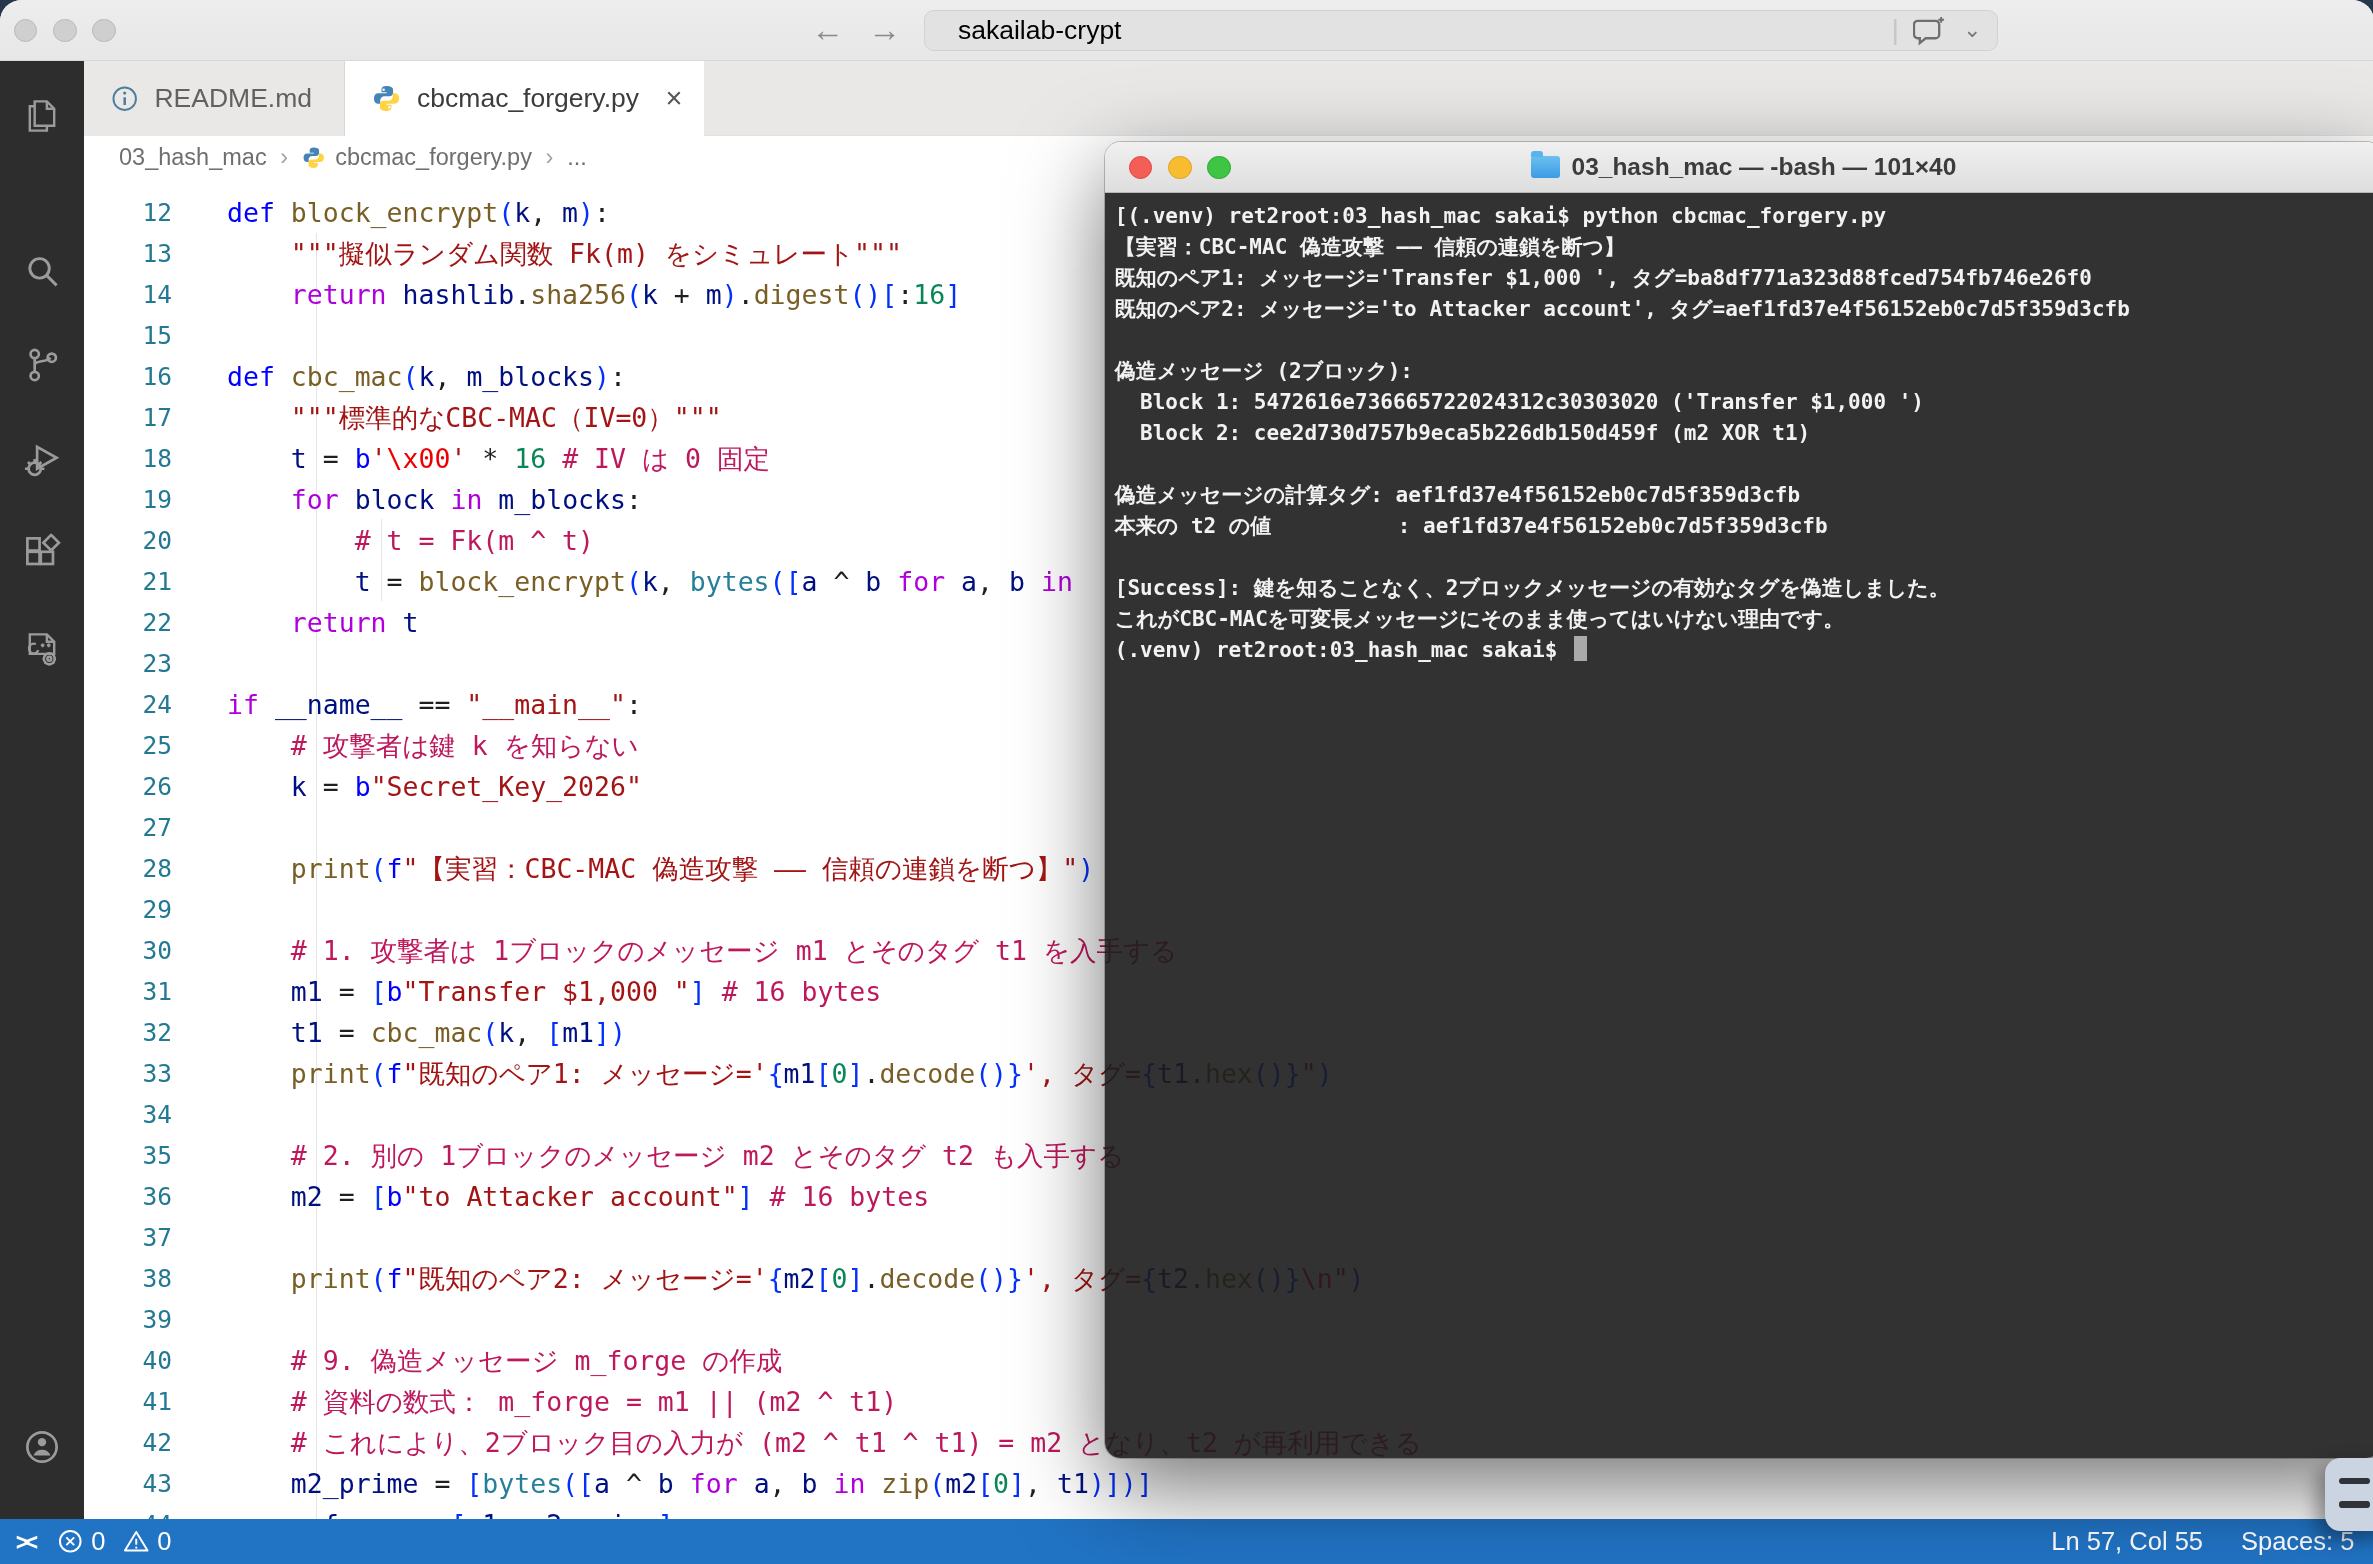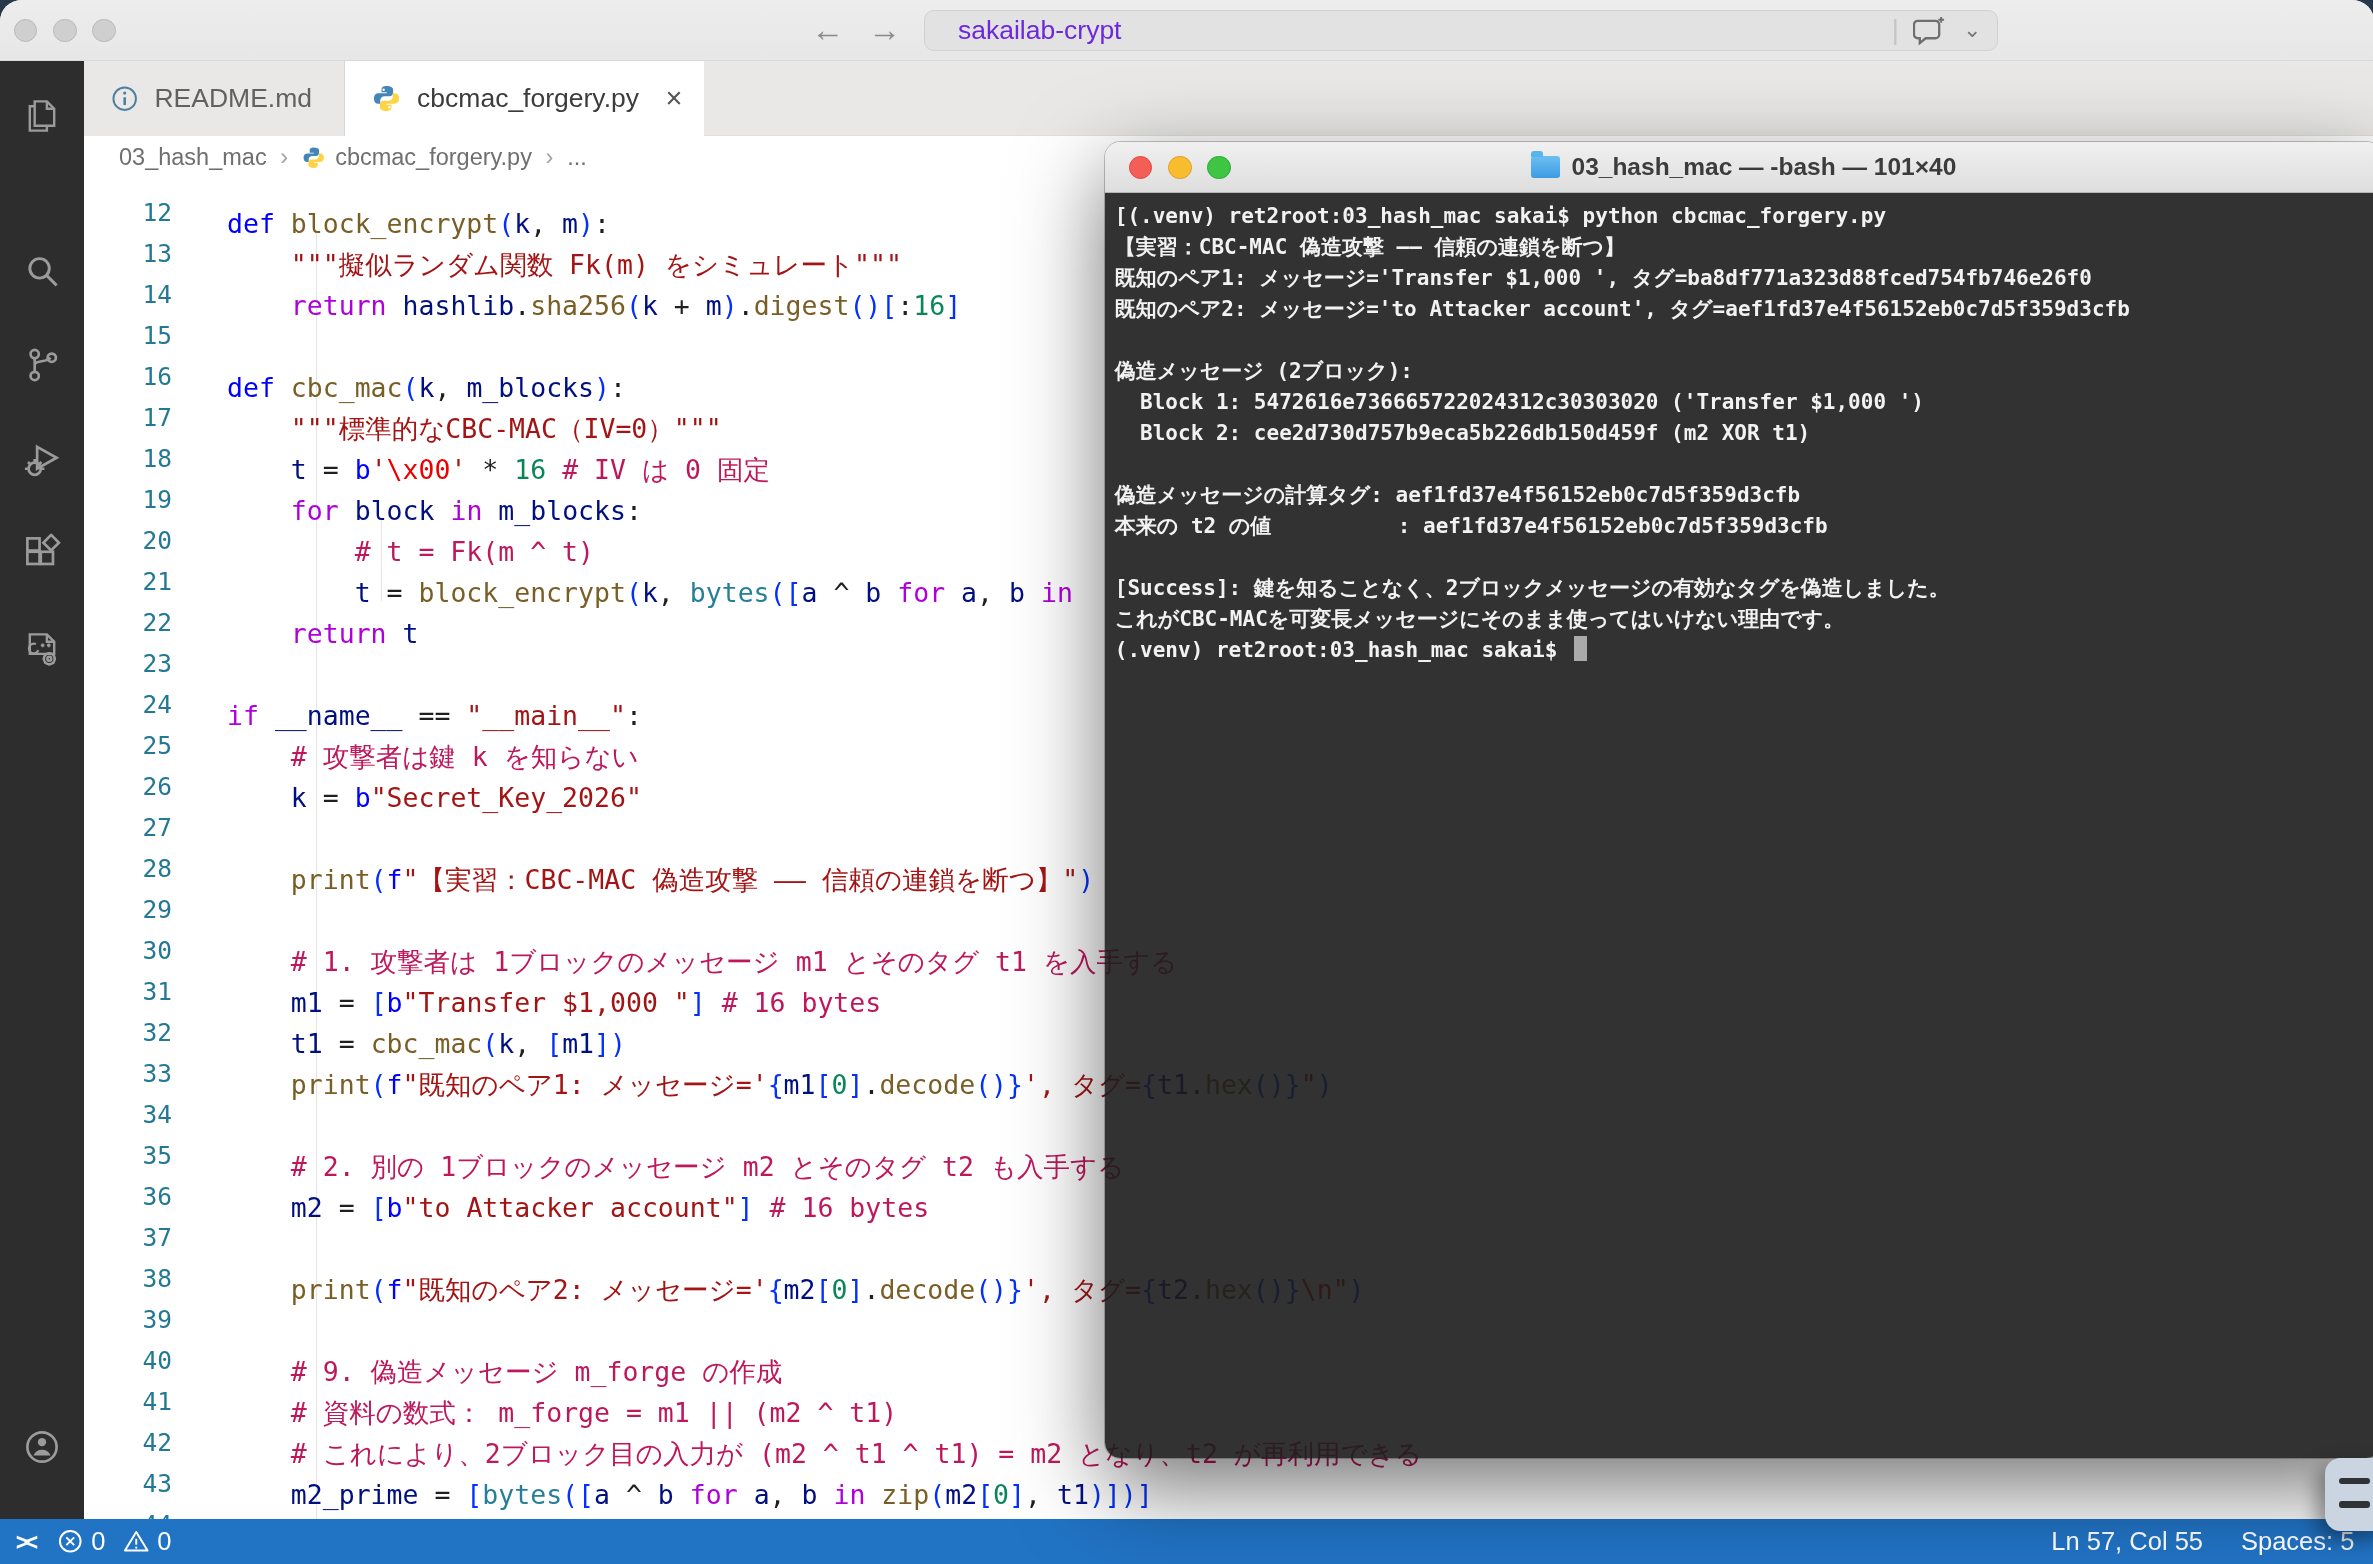--- a/index.html
+++ b/index.html
@@ -6,21 +6,21 @@
   html,body { width:2374px; height:1564px; overflow:hidden; background:#27384d; font-family:"Liberation Sans", sans-serif; }
   #stage { position:relative; width:2374px; height:1564px; }
   .window { position:absolute; inset:0; background:#fff; border-radius:21.6px 21.6px 0 0; overflow:hidden; }
 
   
   .titlebar { position:absolute; left:0; top:0; width:2374px; height:61px; background:linear-gradient(#eeedee,#e8e7e8); border-bottom:1px solid #d9d8d9; }
   .tl { position:absolute; top:18.6px; width:23.5px; height:23.5px; border-radius:50%; background:#cfcfcf; border:1px solid #b9b9b9; }
   .tl.r { left:13.7px; } .tl.y { left:53px; } .tl.g { left:92px; }
   .nav-arrow { position:absolute; top:7.8px; font-size:33px; color:#8a8a8a; width:43px; text-align:center; line-height:43px; }
   .searchbox { position:absolute; left:924px; top:9.8px; width:1074px; height:41px; background:#e3e2e3; border:1px solid #d2d1d2; border-radius:9.8px; display:flex; align-items:center; }
-  .searchbox .label { color:#6d28d9; font-size:26.5px; padding-left:33px; flex:1; }
+  .searchbox .label { color:#000000; font-size:26.5px; padding-left:33px; flex:1; }
   .searchbox .sep { color:#c6c5c6; font-size:27.4px; padding:0 13.7px; }
   .copilot-ic { width:33px; height:33px; position:relative; }
   .chev { color:#767676; font-size:21.6px; padding:0 15.7px 0 17.6px; }
 
   
   .activitybar { position:absolute; left:0; top:61px; width:84px; height:1458px; background:#2d2d2d; }
   .act-ic { position:absolute; left:50%; transform:translate(-50%,-50%); width:39px; height:39px; color:#9b9b9b; }
   .act-ic svg { width:39px; height:39px; display:block; }
 
   
@@ -34,21 +34,21 @@
   
   .breadcrumb { position:absolute; left:84px; top:136px; width:2290px; height:43px; background:#fff; display:flex; align-items:center; font-size:23.5px; color:#6f6f6f; padding-left:35px; }
   .breadcrumb .bsep { color:#a3a3a3; margin:0 13.7px; font-size:23.5px; }
   .breadcrumb .ticon { margin-right:9.8px; display:flex; }
 
   
   .editor { position:absolute; left:84px; top:179px; width:2290px; height:1340px; background:#fff; overflow:hidden; }
   .code-area { position:absolute; left:0; top:12.7px; width:100%; }
   .code-line { display:flex; height:41px; line-height:41px; white-space:pre; font-family:"DejaVu Sans Mono", monospace; font-size:26.5px; }
   .line-number { width:88px; text-align:right; color:#237893; font-size:24.5px; flex:0 0 88px; }
-  .line-text { padding-left:55px;margin-top:11px; }
+  .line-text { padding-left:55px; }
   .guide { position:absolute; width:1px; background:#e5e5e5; }
   .t-kw{color:#AF00DB} .t-kb{color:#0000FF} .t-fn{color:#795E26} .t-vr{color:#001080}
   .t-st{color:#A31515} .t-es{color:#EE0000} .t-cm{color:#be185d} .t-nm{color:#098658}
   .t-cl{color:#267F99} .t-br{color:#0431FA} .t-pl{color:#1f1f1f}
 
   
   .terminal { position:absolute; left:1105px; top:142px; width:1277px; height:1316px; border-radius:15.7px; box-shadow:0 29px 88px rgba(0,0,0,.55), 0 0 0 1px rgba(0,0,0,.22); overflow:hidden; }
   .term-titlebar { position:absolute; left:0; top:0; width:100%; height:51px; background:linear-gradient(#f1f0f1,#dededf); border-bottom:1px solid #b7b6b7; display:flex; align-items:center; justify-content:center; }
   .term-tl { position:absolute; top:13.7px; width:23.5px; height:23.5px; border-radius:50%; }
   .term-tl.r { left:23.5px; background:#f35f57; border:1px solid #e0443e; }

